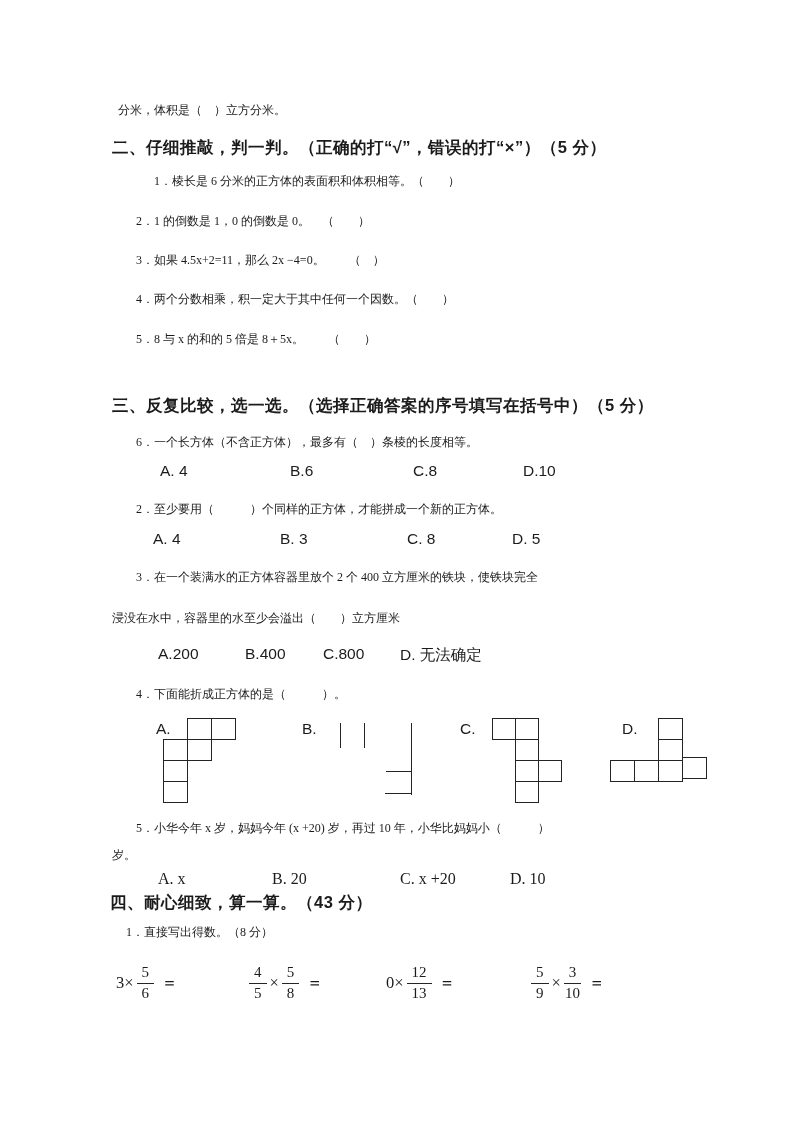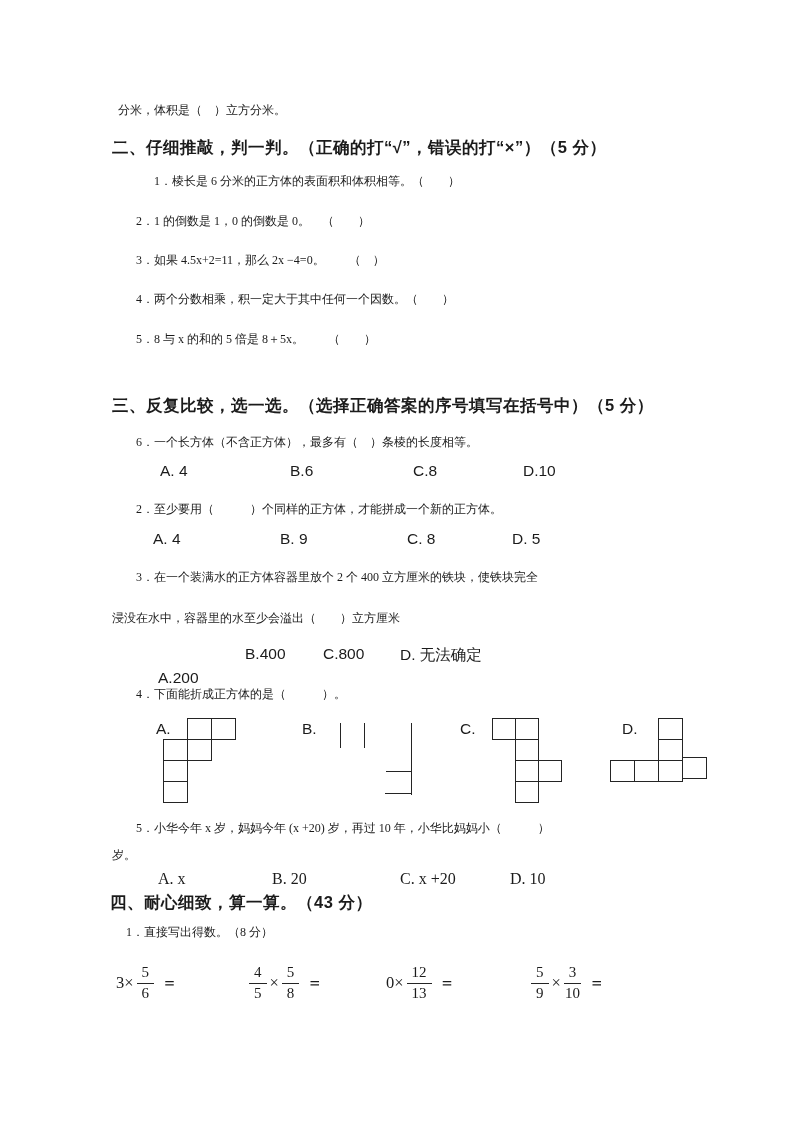--- a/index.html
+++ b/index.html
@@ -49,29 +49,29 @@
 <div class="opts sans" style="top:462px;">
   <span style="left:48px;">A. 4</span>
   <span style="left:178px;">B.6</span>
   <span style="left:301px;">C.8</span>
   <span style="left:411px;">D.10</span>
 </div>
 
 <div class="line" style="left:136px;top:499px;">2．至少要用（　　　）个同样的正方体，才能拼成一个新的正方体。</div>
 <div class="opts sans" style="top:530px;">
   <span style="left:41px;">A. 4</span>
-  <span style="left:168px;">B. 9</span>
+  <span style="left:168px;">B. 3</span>
   <span style="left:295px;">C. 8</span>
   <span style="left:400px;">D. 5</span>
 </div>
 
 <div class="line" style="left:136px;top:567px;">3．在一个装满水的正方体容器里放个 2 个 400 立方厘米的铁块，使铁块完全</div>
 <div class="line" style="left:112px;top:608px;">浸没在水中，容器里的水至少会溢出（　　）立方厘米</div>
 <div class="opts sans" style="top:645px;">
-  <span style="left:46px;margin-top:24px;">A.200</span>
+  <span style="left:46px;">A.200</span>
   <span style="left:133px;">B.400</span>
   <span style="left:211px;">C.800</span>
   <span style="left:288px;">D. 无法确定</span>
 </div>
 
 <div class="line" style="left:136px;top:684px;font-family:Liberation Serif, serif;">4．下面能折成正方体的是（　　　）。</div>
 
 <div class="nets">
   <span class="net-label" style="left:44px;top:8px;">A.</span>
   <span class="net-label" style="left:190px;top:8px;">B.</span>

